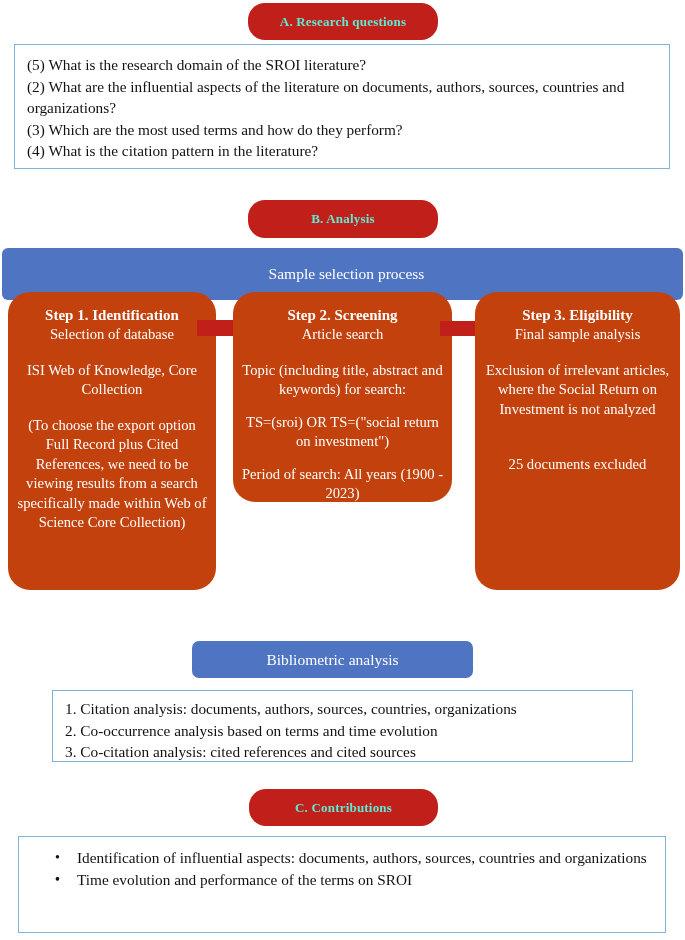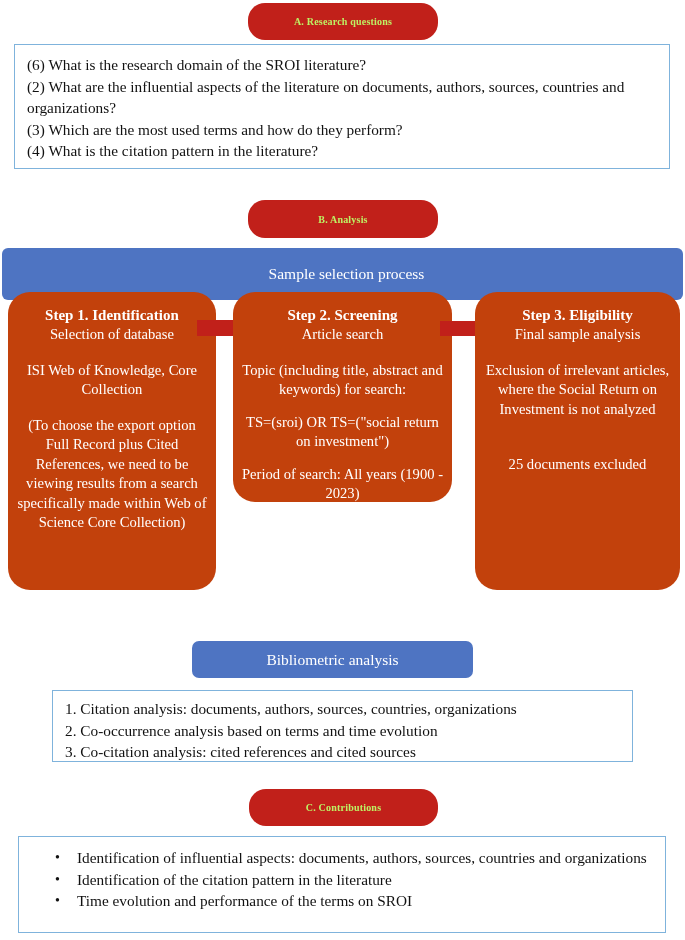--- a/index.html
+++ b/index.html
@@ -12,25 +12,25 @@
     height: 940px;
     position: relative;
     font-family: "Liberation Serif", "DejaVu Serif", serif;
     overflow: hidden;
   }
 
   
   .badge {
     position: absolute;
     background: #C1201A;
-    color: #bef264;
+    color: #5eead4;
     border-radius: 17px;
     font-family: "Liberation Serif", "DejaVu Serif", serif;
     font-weight: bold;
-    font-size: 10px;
+    font-size: 13px;
     display: flex;
     align-items: center;
     justify-content: center;
     letter-spacing: .2px;
     box-sizing: border-box;
   }
   #badge-a { left: 248px; top: 3px;   width: 190px; height: 37px; }
   #badge-b { left: 248px; top: 200px; width: 190px; height: 38px; }
   #badge-c { left: 249px; top: 789px; width: 189px; height: 37px; }
 
@@ -155,21 +155,21 @@
   .arrow svg { display: block; }
   #arrow1 { left: 197px; top: 310px; }
   #arrow2 { left: 440px; top: 311px; }
 </style>
 </head>
 <body>
 
 <div class="badge" id="badge-a">A. Research questions</div>
 
 <div class="panel" id="panel-questions">
-  <div class="q-line">(6) What is the research domain of the SROI literature?</div>
+  <div class="q-line">(5) What is the research domain of the SROI literature?</div>
   <div class="q-line">(2) What are the influential aspects of the literature on documents, authors, sources, countries and organizations?</div>
   <div class="q-line">(3) Which are the most used terms and how do they perform?</div>
   <div class="q-line">(4) What is the citation pattern in the literature?</div>
 </div>
 
 <div class="badge" id="badge-b">B. Analysis</div>
 
 <div class="blue-bar" id="bar-sample">Sample selection process</div>
 
 <div class="step-box" id="step1">
@@ -218,20 +218,19 @@
 <div class="badge" id="badge-c">C. Contributions</div>
 
 <div class="panel" id="panel-contrib">
   <ul class="bullet-list">
     <li>
       <span class="dot">•</span>
       <span>Identification of influential aspects: documents, authors, sources, countries and organizations</span>
     </li>
     <li>
       <span class="dot">•</span>
-      <span>Identification of the citation pattern in the literature</span>
     </li>
     <li>
       <span class="dot">•</span>
       <span>Time evolution and performance of the terms on SROI</span>
     </li>
   </ul>
 </div>
 
 </body></html>

